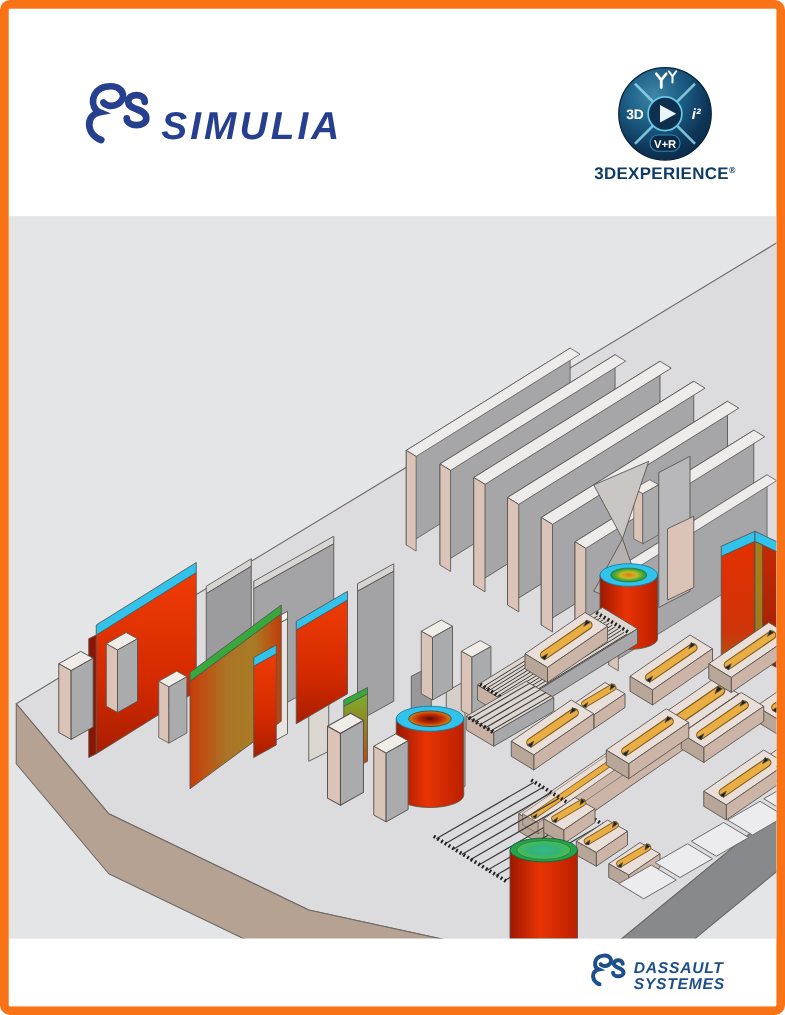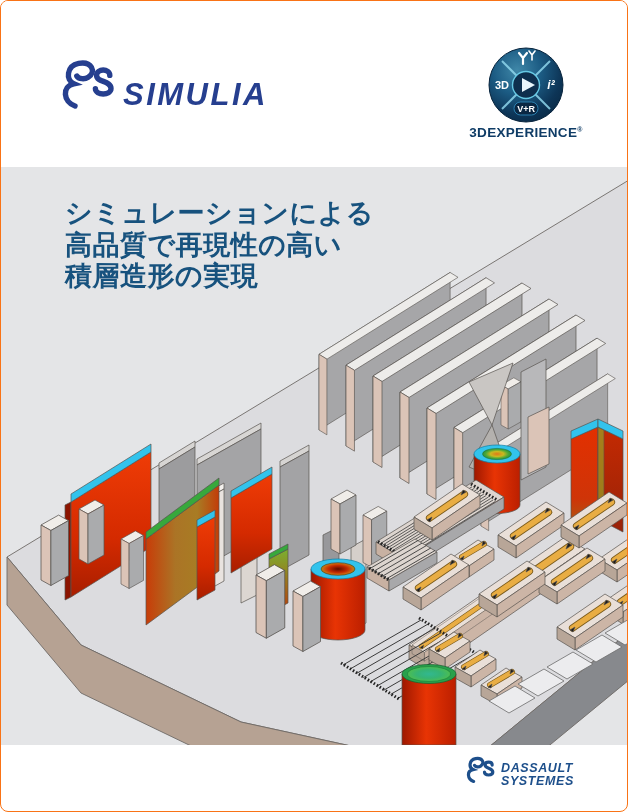--- a/index.html
+++ b/index.html
@@ -7,21 +7,21 @@
     --badge_navy:#0d3557; --badge_text:#0f3c66; --bg_gray:#e4e5e7;
     --plate_top:#dcdcdf; --plate_front:#b6a293; --plate_side:#87898d;
     --fin_gray:#a6a6a8; --fin_front:#dbc4b7; --stress_red:#d92c02;
     --stress_cyan:#32c3ec; --stress_green:#37a83c; --inlay_orange:#e9ad43;
     --tile_white:#ececee;
   }
   *{margin:0;padding:0;box-sizing:border-box}
   html,body{background:#fff}
   body{font-family:"Liberation Sans",sans-serif;width:628px;height:812px}
   .page{position:relative;width:628px;height:812px;background:#fff;
-        border:1px solid #f97316;border-radius:8px;overflow:hidden}
+        border:7px solid #f97316;border-radius:8px;overflow:hidden}
   .header{position:absolute;left:0;top:0;width:628px;height:166px;background:#fff}
   .main{position:absolute;left:0;top:166px;width:628px;height:578px;background:var(--bg_gray);overflow:hidden}
   .footer{position:absolute;left:0;top:744px;width:628px;height:56px;background:#fff}
   .title{position:absolute;left:64px;top:31px;color:var(--title_blue);
          font-size:27px;font-weight:700;line-height:31.5px;letter-spacing:.5px}
   .scene{position:absolute;left:0;top:0}
   svg text{font-family:"Liberation Sans",sans-serif}
 </style>
 </head>
 <body>
@@ -322,25 +322,20 @@
           <use href="#tile" transform="translate(604,466)"></use>
         </g>
 
         <g>
           <use href="#box" transform="translate(255,408) scale(1.15)"></use>
           <use href="#box" transform="translate(292,424) scale(1.1)"></use>
         </g>
       </g>
     </svg>
 
-    <div class="title">
-      <div>シミュレーションによる</div>
-      <div>高品質で再現性の高い</div>
-      <div>積層造形の実現</div>
-    </div>
   </div>
 
   <div class="footer">
     <svg width="628" height="68" viewBox="0 0 628 68">
       <g transform="translate(463,6) scale(0.32)" fill="none" stroke="var(--ds_blue)" stroke-width="10" stroke-linecap="round">
         <path d="M30,95 C10,88 8,62 28,58 C14,52 16,28 36,24 C58,20 66,38 52,47 C46,51 36,50 33,45"></path>
         <path d="M88,44 C88,32 66,32 66,44 C66,56 90,52 90,66 C90,78 64,78 64,66"></path>
       </g>
       <text x="500" y="27" font-size="12.5" font-weight="800" font-style="italic" letter-spacing="0.6" fill="var(--ds_blue)">DASSAULT</text>
       <text x="500" y="40" font-size="12.5" font-weight="800" font-style="italic" letter-spacing="0.6" fill="var(--ds_blue)">SYSTEMES</text>

